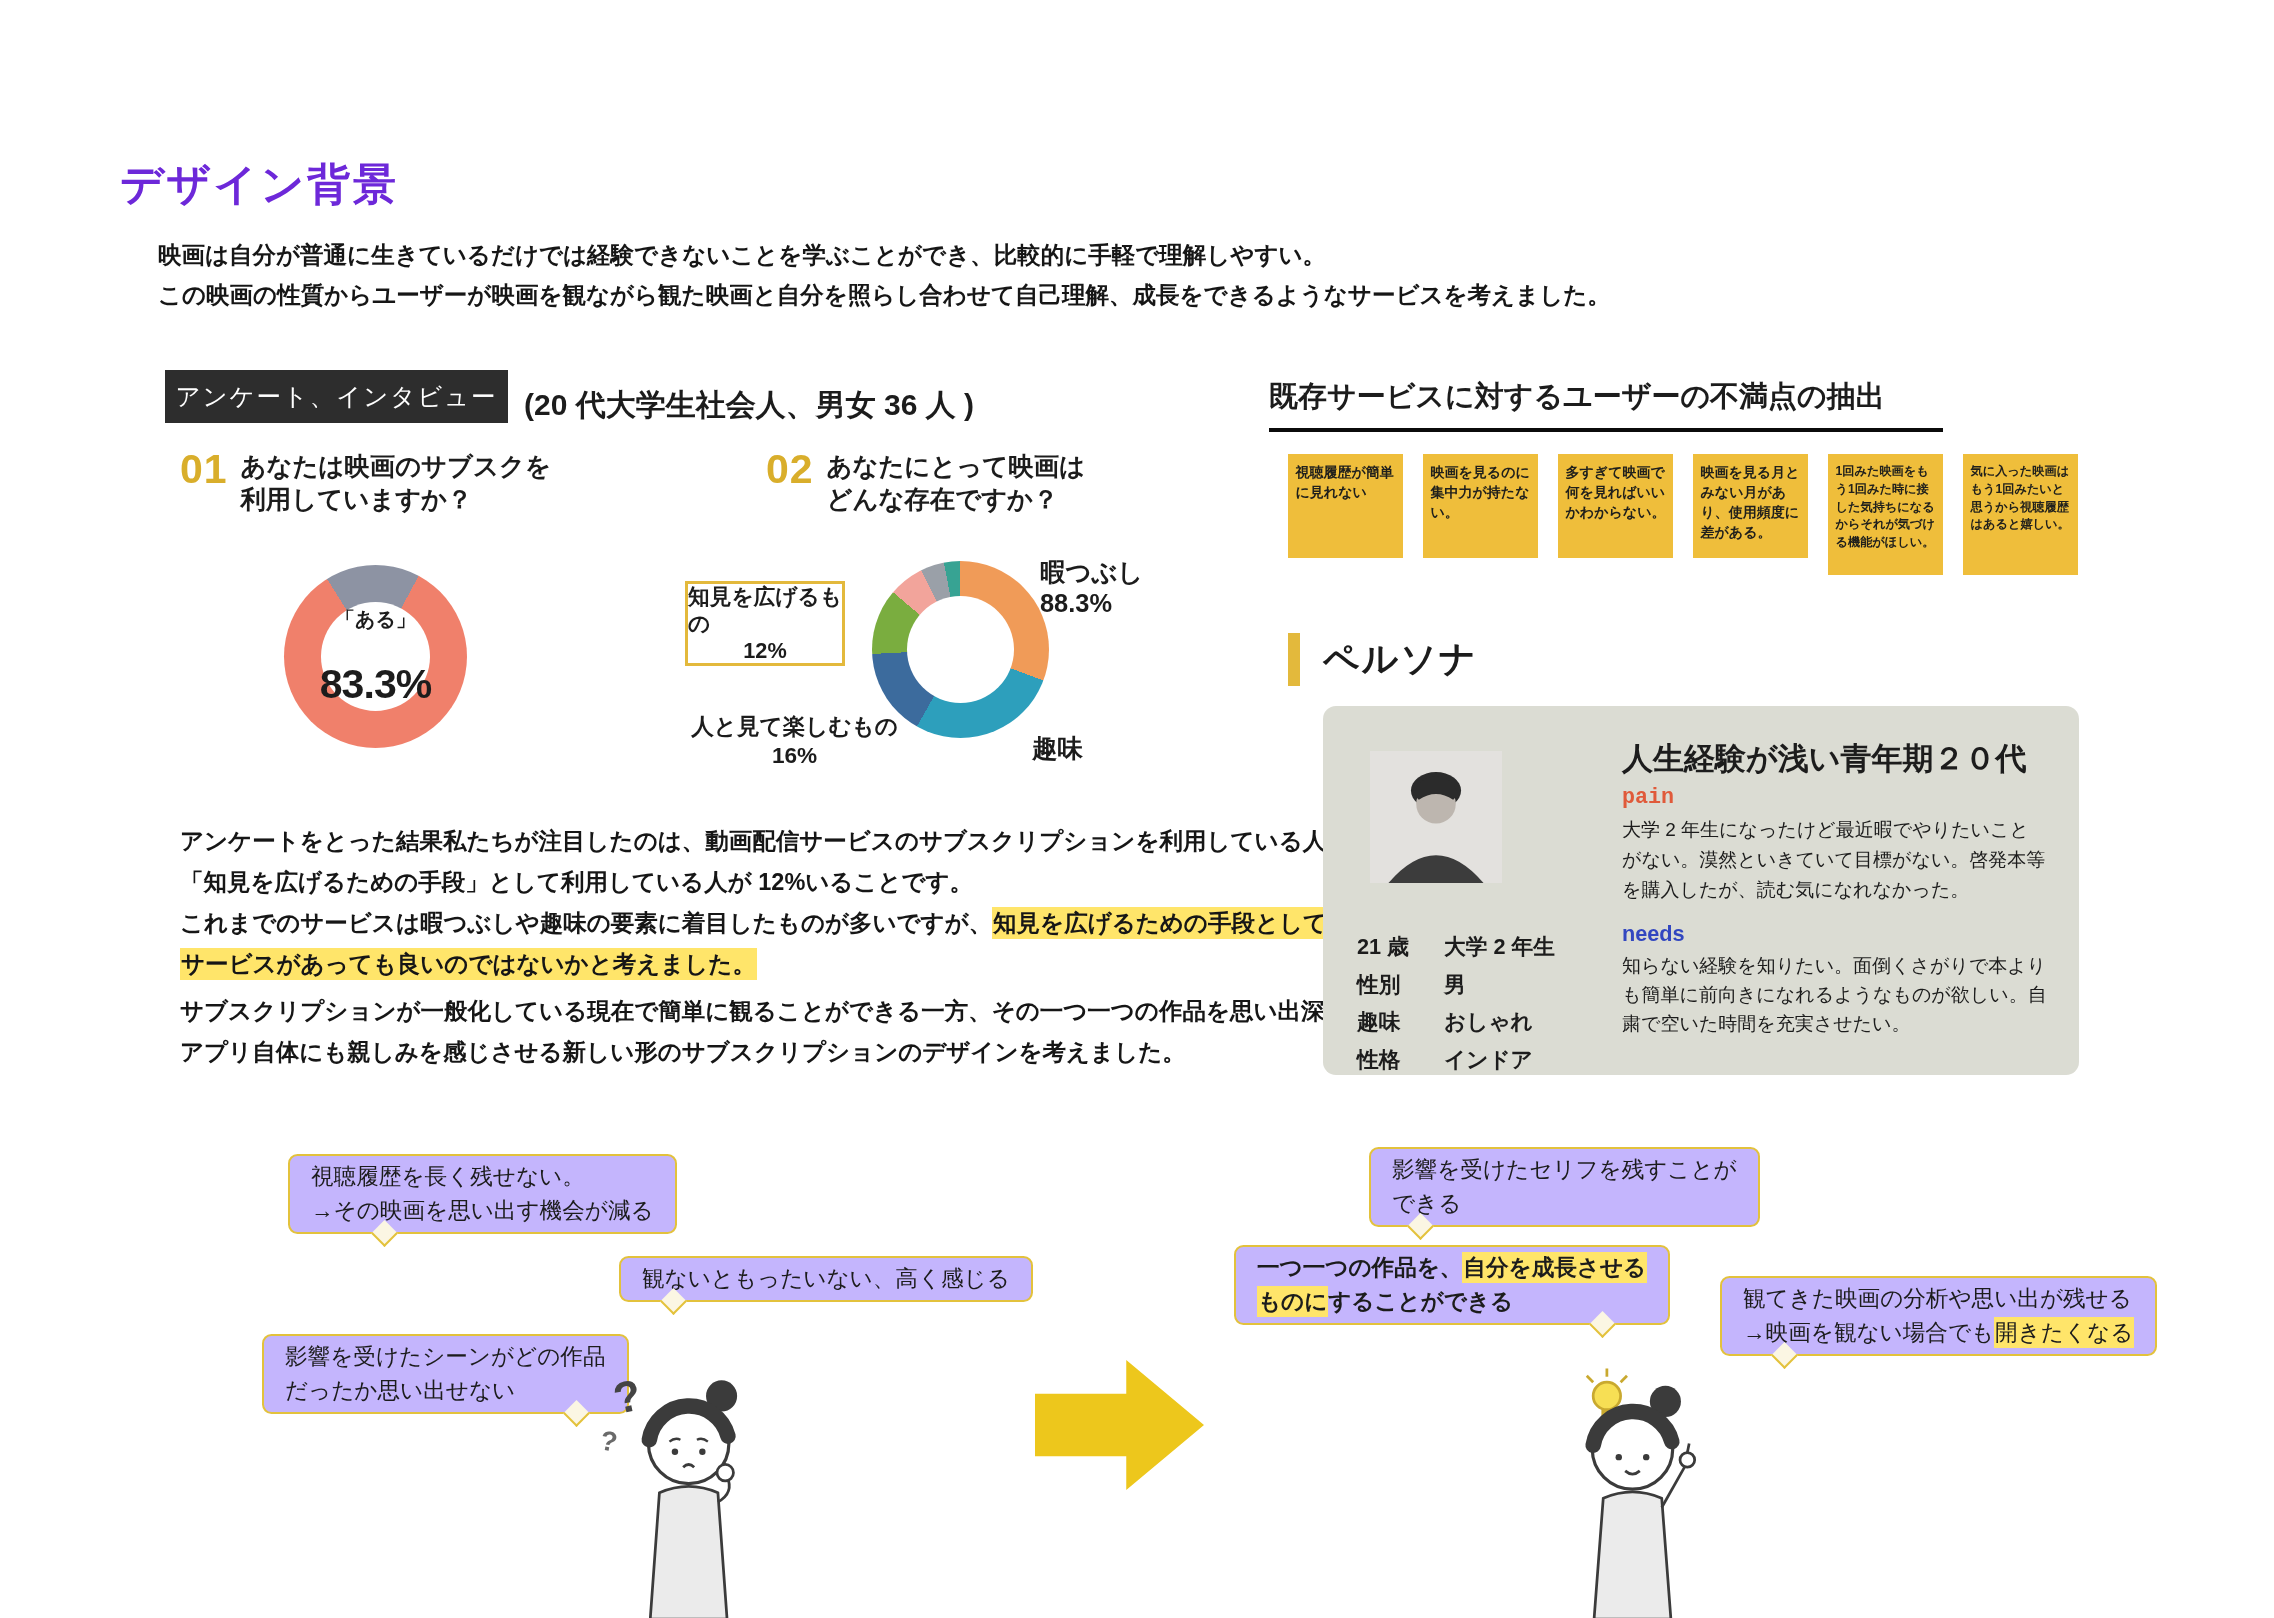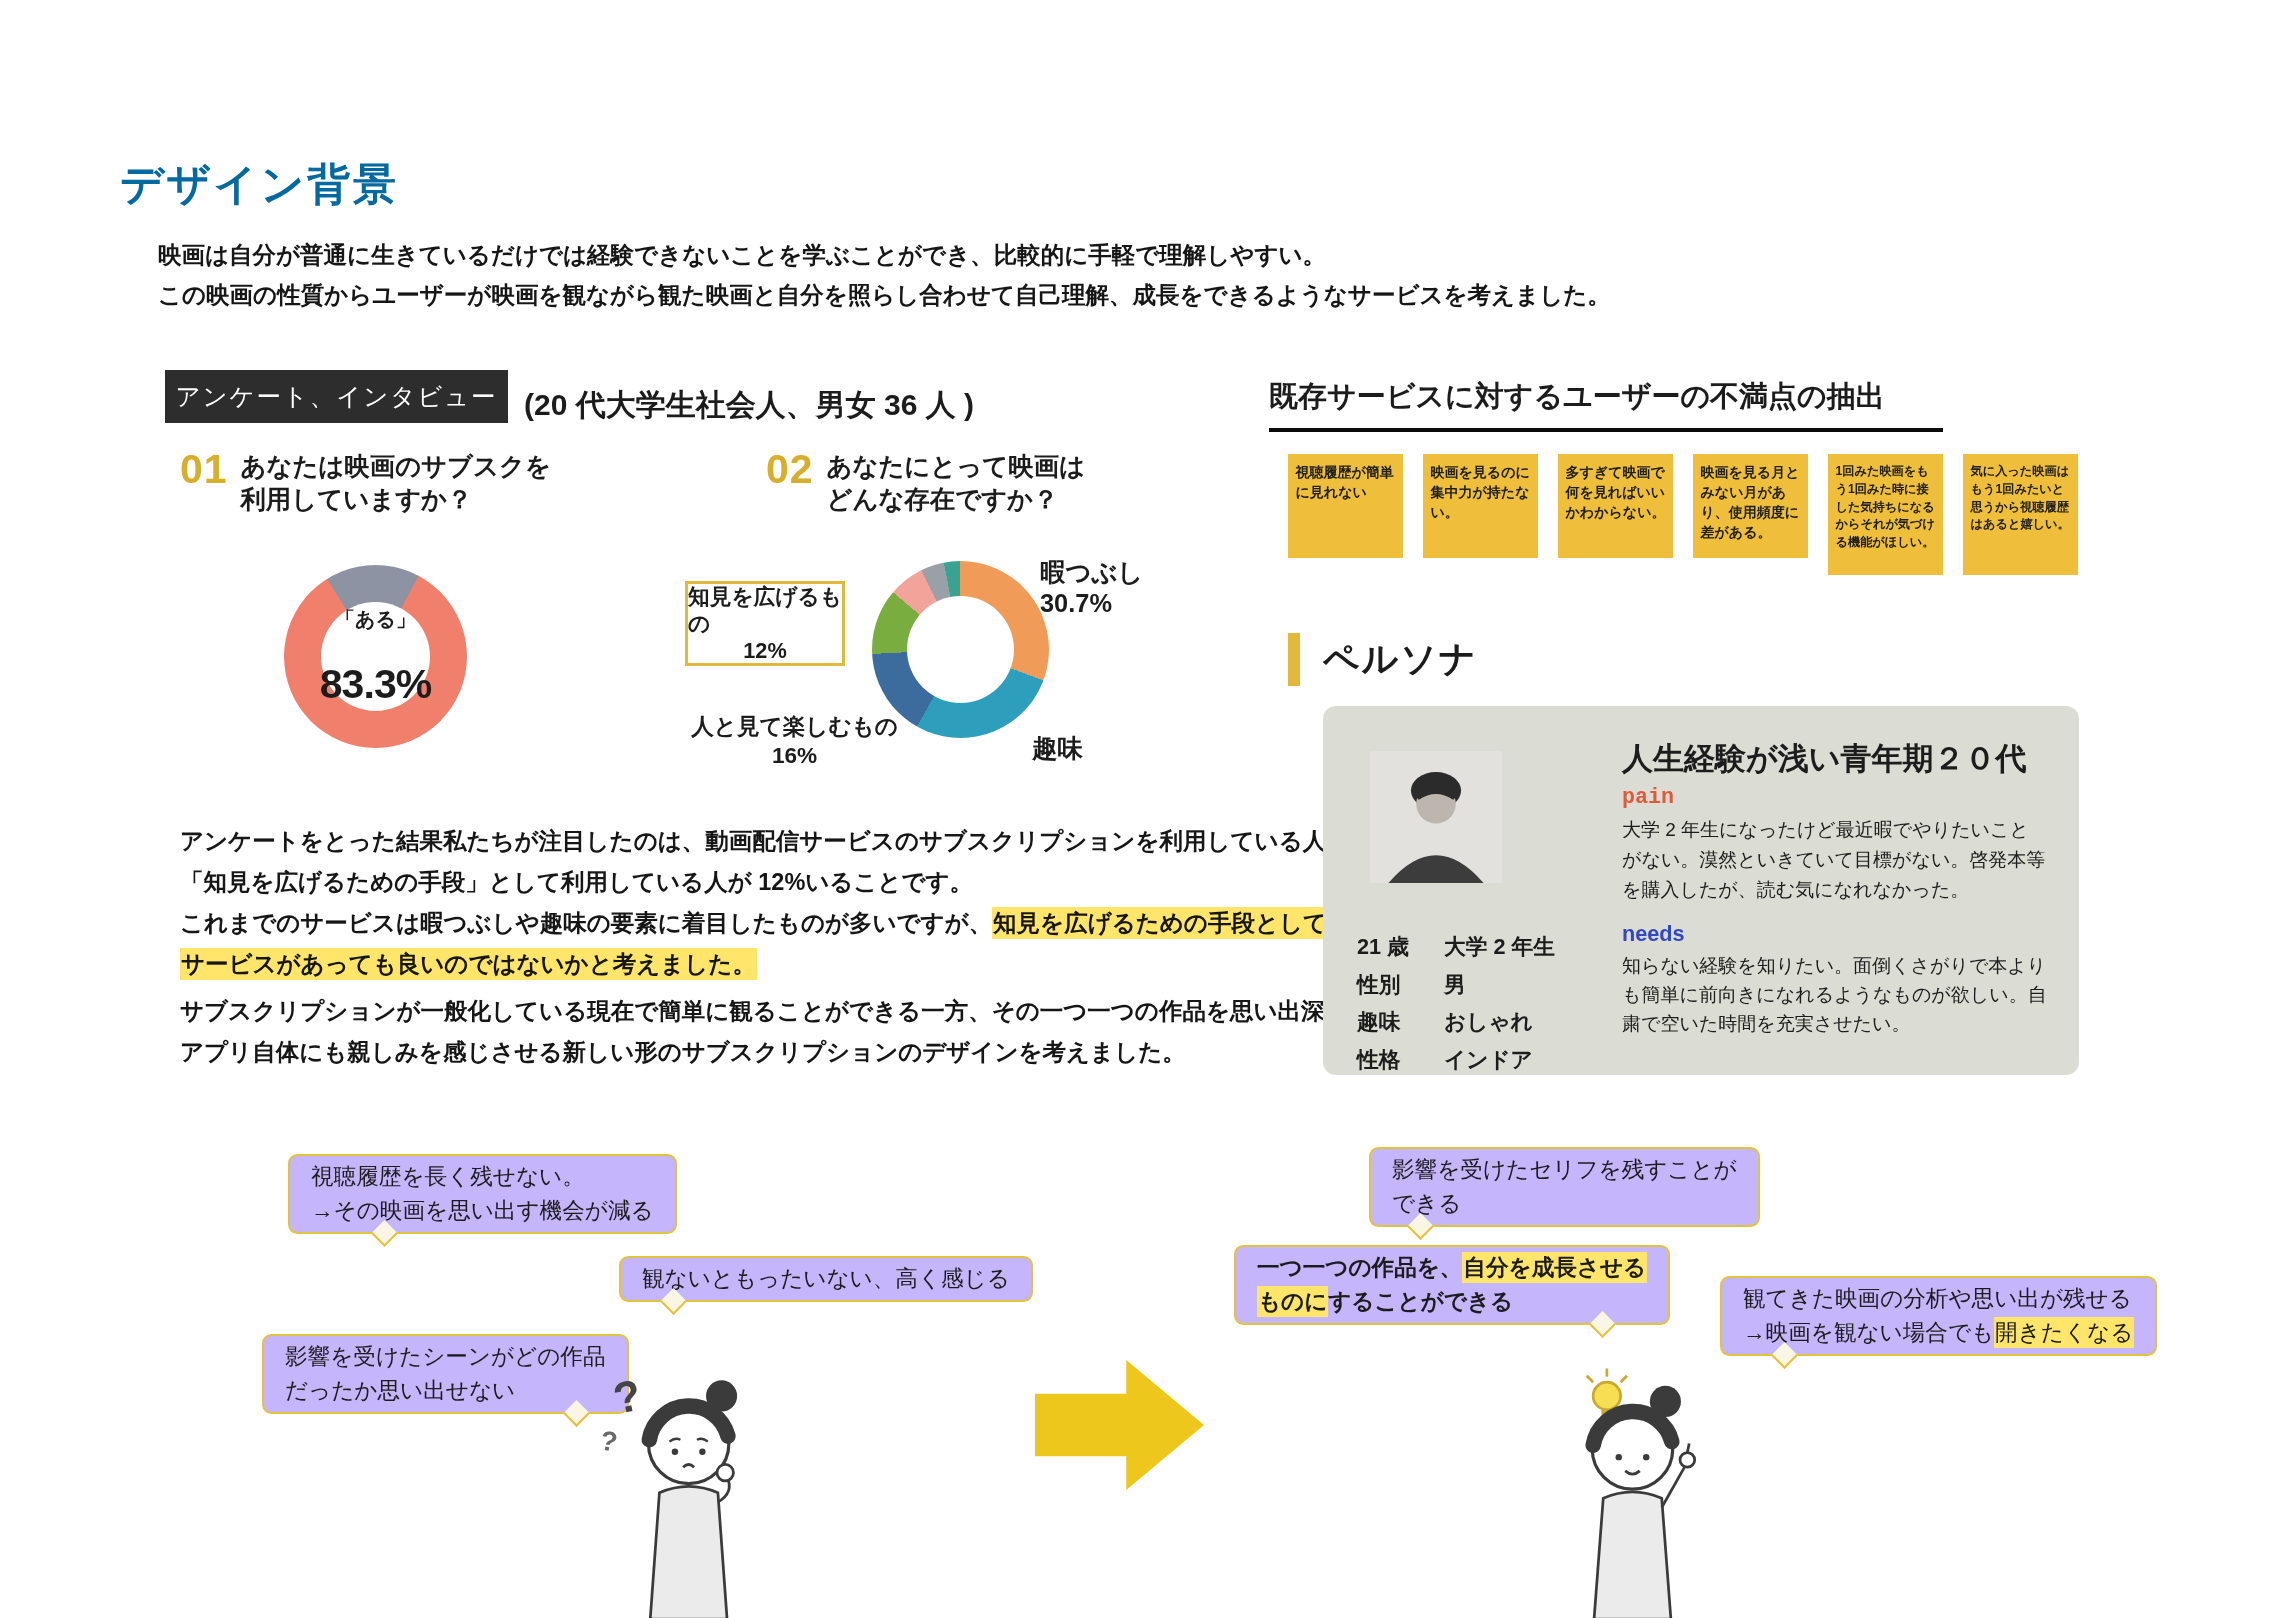--- a/index.html
+++ b/index.html
@@ -3,21 +3,21 @@
 <meta charset="utf-8">
 <style>
   html,body{margin:0;padding:0;}
   body{
     width:2275px;height:1619px;background:#ffffff;position:relative;overflow:hidden;
     font-family:"Liberation Sans","DejaVu Sans",sans-serif;color:#1c1c1c;
   }
   .abs{position:absolute;}
 
   
-  .page-title{font-size:43px;font-weight:800;color:#0369a1;letter-spacing:2.8px;}
+  .page-title{font-size:43px;font-weight:800;color:#6d28d9;letter-spacing:2.8px;}
   .intro{font-size:23.5px;font-weight:600;line-height:40px;white-space:nowrap;color:#161616;}
 
   
   .survey-label-box{width:343px;height:53px;background:#2d2d2d;color:#ffffff;
     display:flex;align-items:center;justify-content:center;font-size:24.5px;letter-spacing:1.9px;}
   .survey-note{font-size:30px;font-weight:600;}
 
   .q-block{display:flex;align-items:flex-start;}
   .q-no{font-size:41px;font-weight:800;color:#d9ae2b;line-height:38px;margin-right:13px;letter-spacing:0.9px;}
   .q-text{font-size:25.4px;font-weight:700;line-height:33px;white-space:nowrap;}
@@ -112,21 +112,21 @@
     <span>どんな存在ですか？</span>
   </span>
 </div>
 
 <div class="abs donut" id="donut2" style="left: 872px; top: 561px; background: conic-gradient(rgb(240, 155, 88) 0%, rgb(240, 155, 88) 30.7%, rgb(45, 159, 188) 30.7%, rgb(45, 159, 188) 58.2%, rgb(60, 107, 157) 58.2%, rgb(60, 107, 157) 74.2%, rgb(122, 173, 63) 74.2%, rgb(122, 173, 63) 86.2%, rgb(242, 164, 155) 86.2%, rgb(242, 164, 155) 92.7%, rgb(154, 160, 168) 92.7%, rgb(154, 160, 168) 97%, rgb(55, 163, 147) 97%, rgb(55, 163, 147) 100%);">
   <div class="hole"></div>
 </div>
 
 <div class="abs chart-lbl lbl-big" style="left:1040px;top:557px;">
   <span>暇つぶし</span><br>
-  <span>30.7%</span>
+  <span>88.3%</span>
 </div>
 
 <div class="abs chiken-box" style="left:685px;top:581px;">
   <span>知見を広げるもの</span>
   <span>12%</span>
 </div>
 
 <div class="abs chart-lbl lbl-mid" style="left:672px;top:712px;text-align:center;width:245px;">
   <span>人と見て楽しむもの</span><br>
   <span>16%</span>

